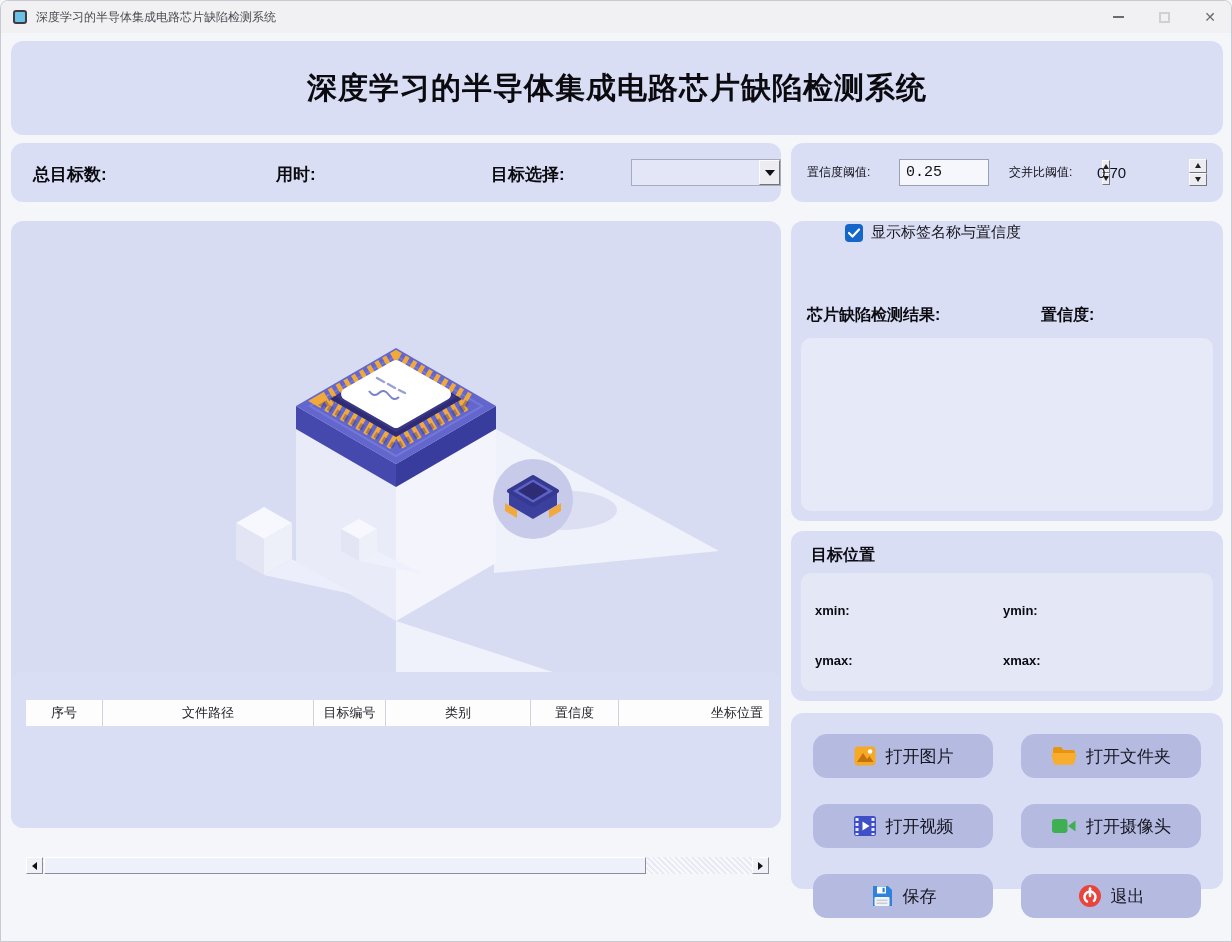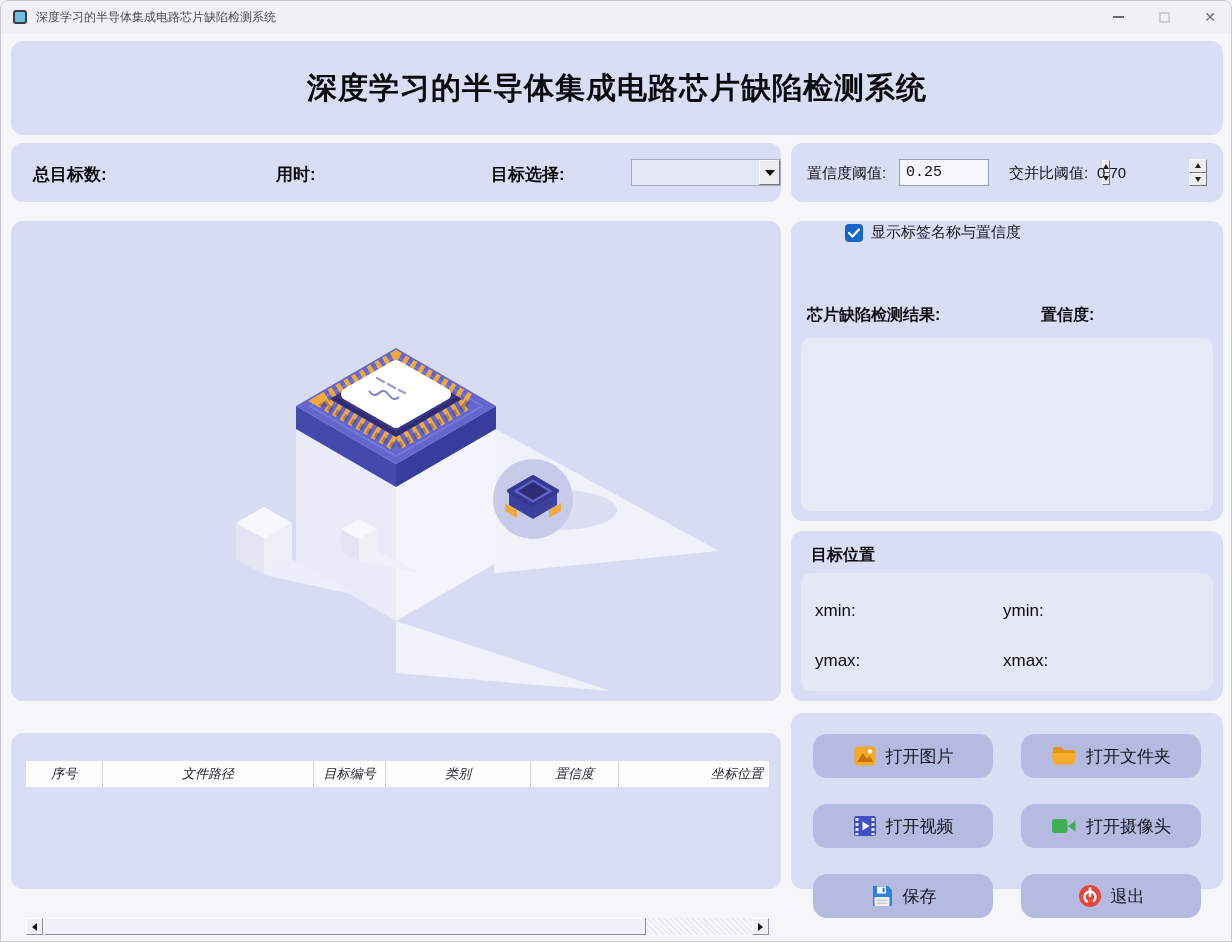--- a/index.html
+++ b/index.html
@@ -28,21 +28,21 @@
   .statsbar { left:10px; top:142px; width:770px; height:59px; }
   .statsbar .lbl { position:absolute; top:20px; font-size:17px; font-weight:700; color:#0a0a0f; }
   .lbl-total { left:22px; } .lbl-time { left:265px; } .lbl-select { left:480px; }
   .combo { position:absolute; left:620px; top:16px; width:150px; height:27px; background:#e3e6f6; border:1px solid #a9aabb; display:flex; }
   .combo-value { flex:1; font-size:14px; color:#222; padding:4px 6px; }
   .combo-btn { width:21px; height:100%; background:#ececf1; border:1px solid; border-color:#fbfbfd #74747e #74747e #fbfbfd; display:flex; align-items:center; justify-content:center; }
   .tri-down-lg { width:0; height:0; border-left:5px solid transparent; border-right:5px solid transparent; border-top:6px solid #111; }
 
   
   .threshbar { left:790px; top:142px; width:432px; height:59px; }
-  .threshbar .tlbl { position:absolute; top:21px; font-size:15px; font-weight:500; color:#101016; }
+  .threshbar .tlbl { position:absolute; top:21px; font-size:12px; font-weight:500; color:#101016; }
   .tlbl-conf { left:16px; } .tlbl-iou { left:218px; }
   .spinbox { position:absolute; left:108px; top:16px; width:90px; height:27px; background:#f6f7fd; border:1px solid #9aa0b5; display:flex; }
   .spin-input { flex:1; border:0; background:transparent; font-family:Liberation Mono, monospace; font-size:15px; color:#111; padding:0 6px; outline:none; }
   .spin-btns { width:18px; display:flex; flex-direction:column; }
   .spin-btn { flex:1; background:#ececf1; border:1px solid; border-color:#fbfbfd #74747e #74747e #fbfbfd; display:flex; align-items:center; justify-content:center; }
   .tri-up { width:0; height:0; border-left:3.5px solid transparent; border-right:3.5px solid transparent; border-bottom:5px solid #222; }
   .tri-down { width:0; height:0; border-left:3.5px solid transparent; border-right:3.5px solid transparent; border-top:5px solid #222; }
   .iou-value { position:absolute; left:306px; top:21px; font-size:15px; color:#101016;text-align:center; }
   .spin-only { position:absolute; left:398px; top:16px; width:18px; height:27px; display:flex; flex-direction:column; }
 
@@ -56,27 +56,27 @@
   .chk-label { font-size:15px; color:#15151c; }
   .res-lbl { position:absolute; top:84px; font-size:16px; font-weight:700; color:#0a0a0f; }
   .res-lbl-result { left:16px; } .res-lbl-conf { left:250px; }
   .result-box { position:absolute; left:10px; top:117px; width:412px; height:173px; background:#e6e9f7; border-radius:10px; padding:10px; font-size:15px; color:#222; }
   .conf-box { position:absolute; left:250px; top:84px; margin-left:70px; font-size:16px; color:#222; }
 
   
   .pospanel { left:790px; top:530px; width:432px; height:170px; }
   .pos-title { position:absolute; left:20px; top:14px; font-size:16px; font-weight:700; color:#0a0a0f; }
   .pos-box { position:absolute; left:10px; top:42px; width:412px; height:118px; background:#e4e7f6; border-radius:10px; }
-  .pos-lbl { position:absolute; font-size:17px; font-weight:400; color:#0a0a0f; }
+  .pos-lbl { position:absolute; font-size:13px; font-weight:700; color:#0a0a0f; }
   .pos-xmin { left:14px; top:28px; } .pos-ymin { left:202px; top:28px; }
   .pos-ymax { left:14px; top:78px; } .pos-xmax { left:202px; top:78px; }
   .pos-val { font-weight:400; font-size:15px; margin-left:8px; }
 
   
-  .tablepanel { left:10px; top:732px; width:770px; height:156px;font-style:italic; }
+  .tablepanel { left:10px; top:671px; width:770px; height:156px; }
   .tbl { position:absolute; left:15px; top:28px; width:743px; }
   .tbl-header { display:flex; height:26px; background:#fdfdfe; }
   .th { font-size:13px; color:#232329; display:flex; align-items:center; justify-content:center; border-right:1px solid #d2d2dd; }
   .th:last-child { border-right:none; justify-content:flex-end; padding-right:6px; }
   .th-0{width:77px;} .th-1{width:211px;} .th-2{width:72px;} .th-3{width:145px;} .th-4{width:88px;} .th-5{width:150px;}
   .tbl-body { height:131px; }
   .hscroll { position:absolute; left:15px; top:185px; width:743px; height:17px; background:repeating-linear-gradient(45deg,#f8f9fd 0 2px,#e9ebf4 2px 4px); display:flex; }
   .sb-btn { width:17px; height:17px; background:#f0f1f8; border:1px solid; border-color:#ffffff #8d8d9e #8d8d9e #ffffff; display:flex; align-items:center; justify-content:center; flex:none; }
   .sb-right { position:absolute; right:0; top:0; }
   .tri-left { width:0; height:0; border-top:4px solid transparent; border-bottom:4px solid transparent; border-right:5px solid #111; }

